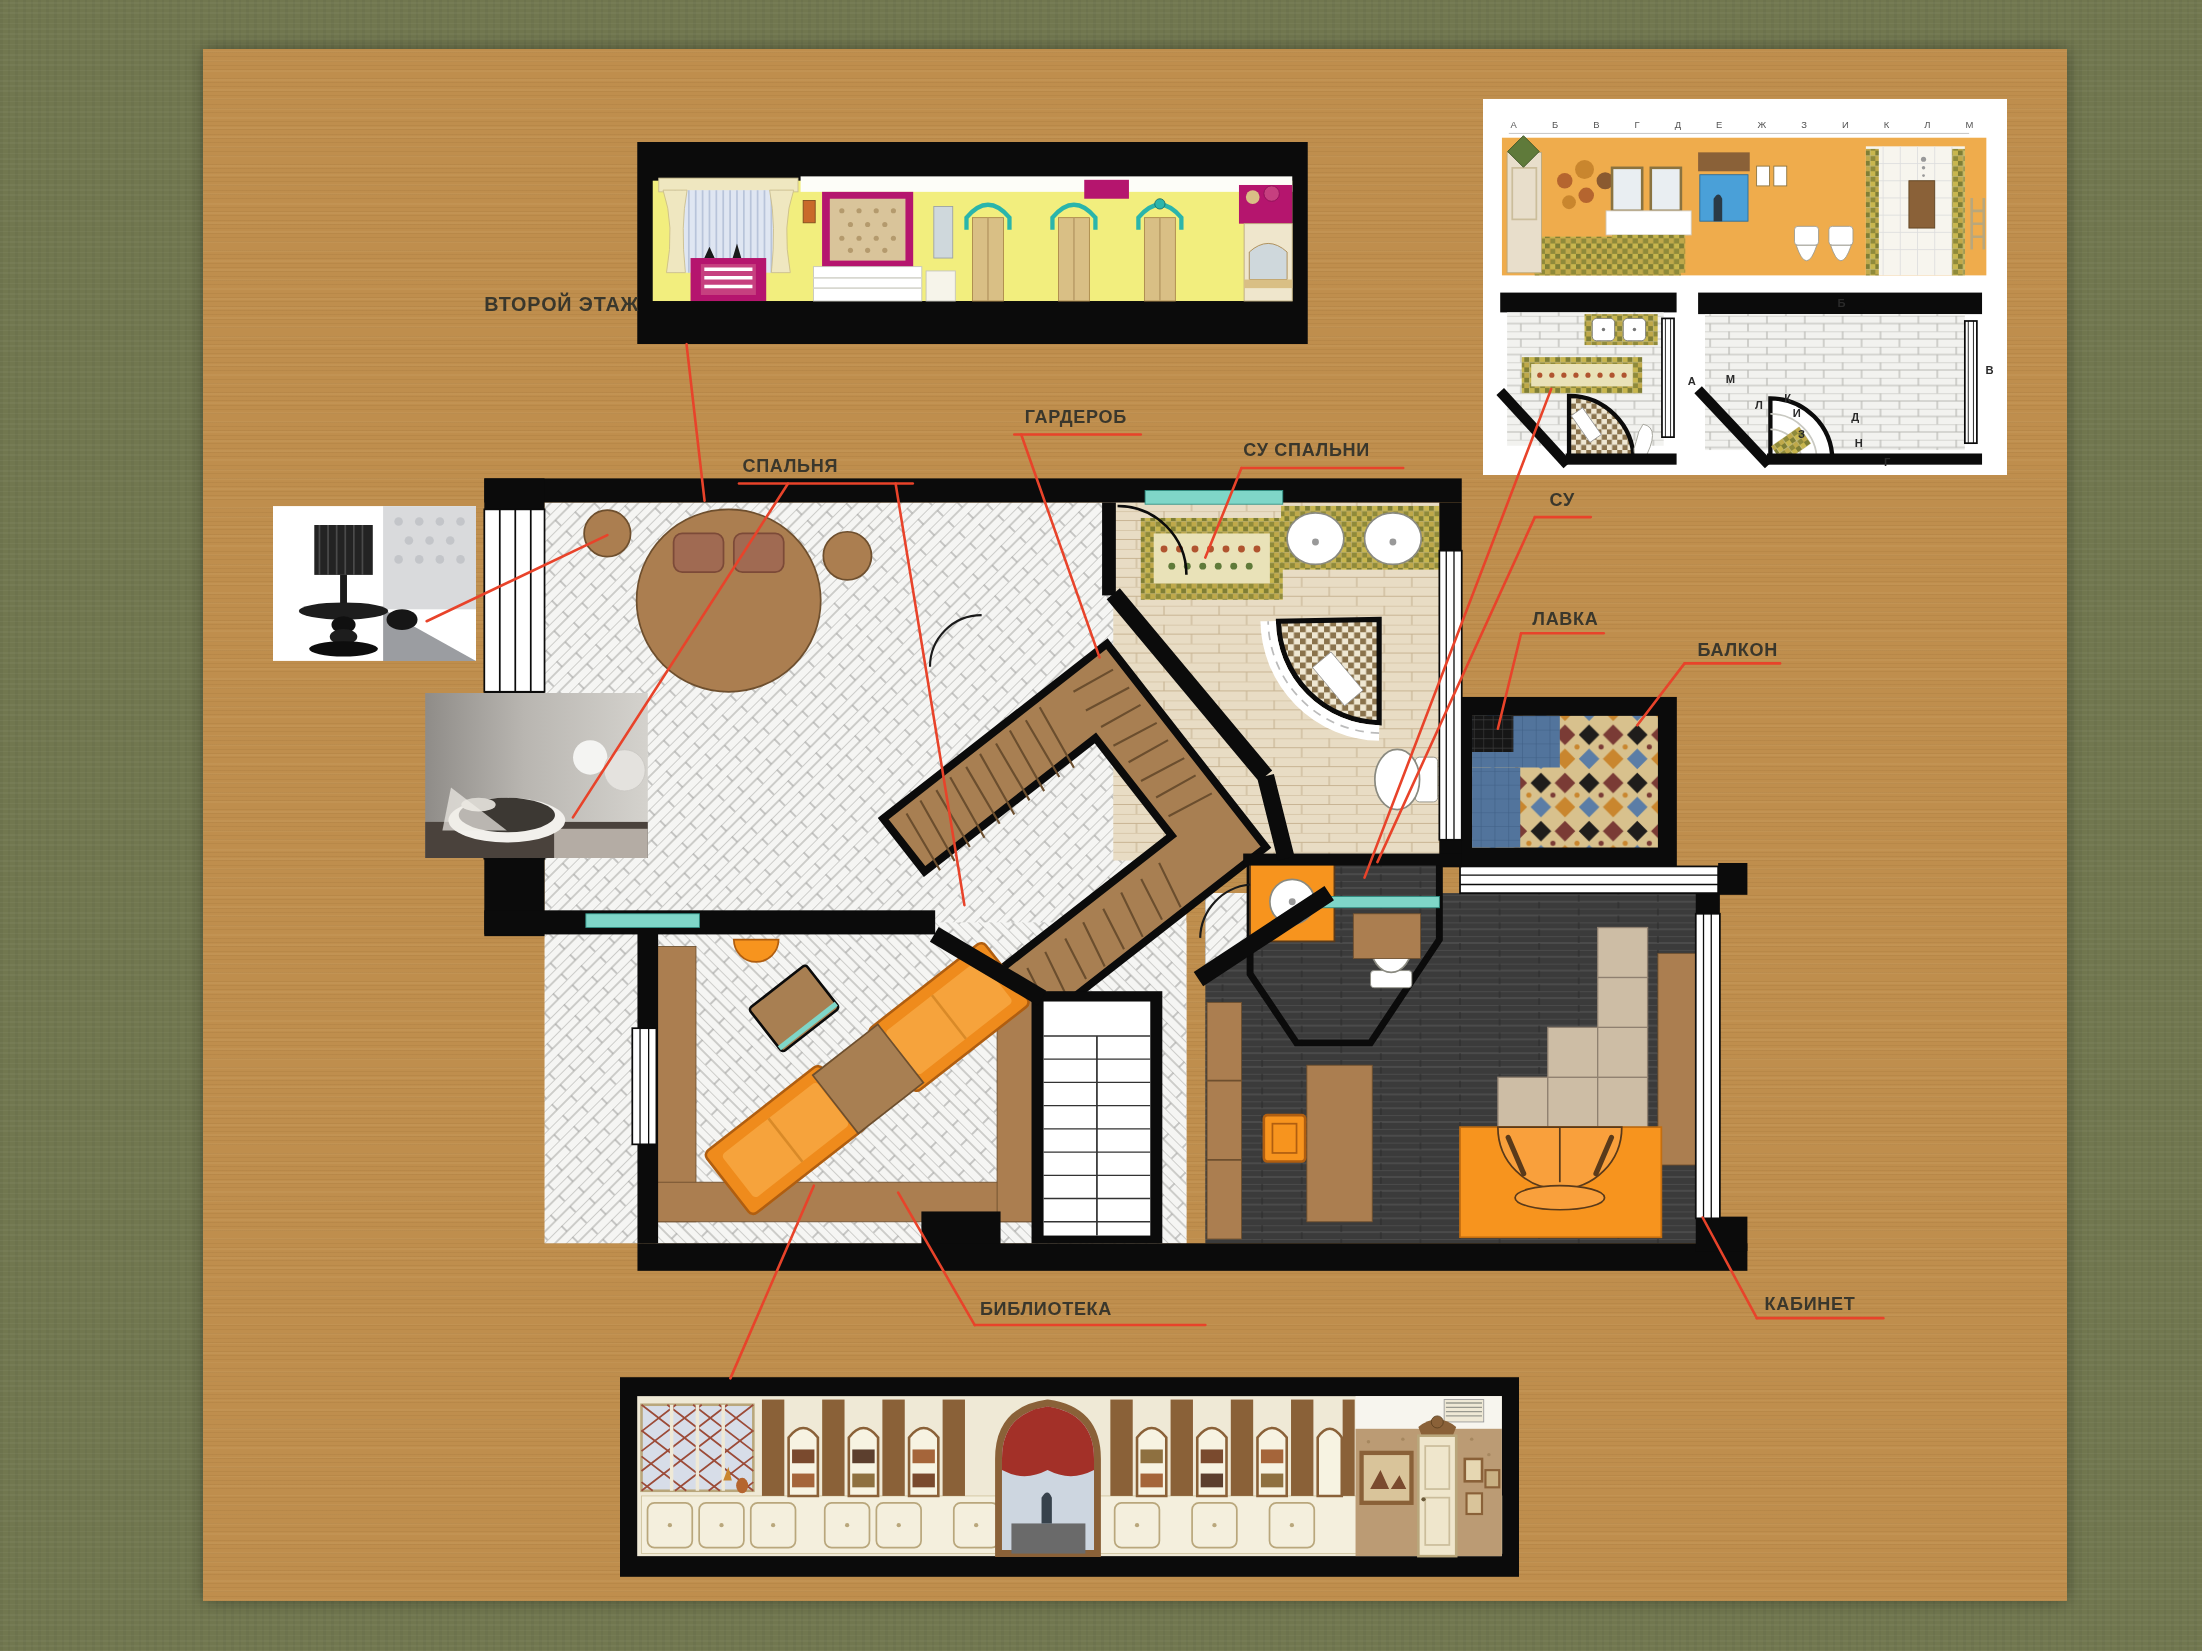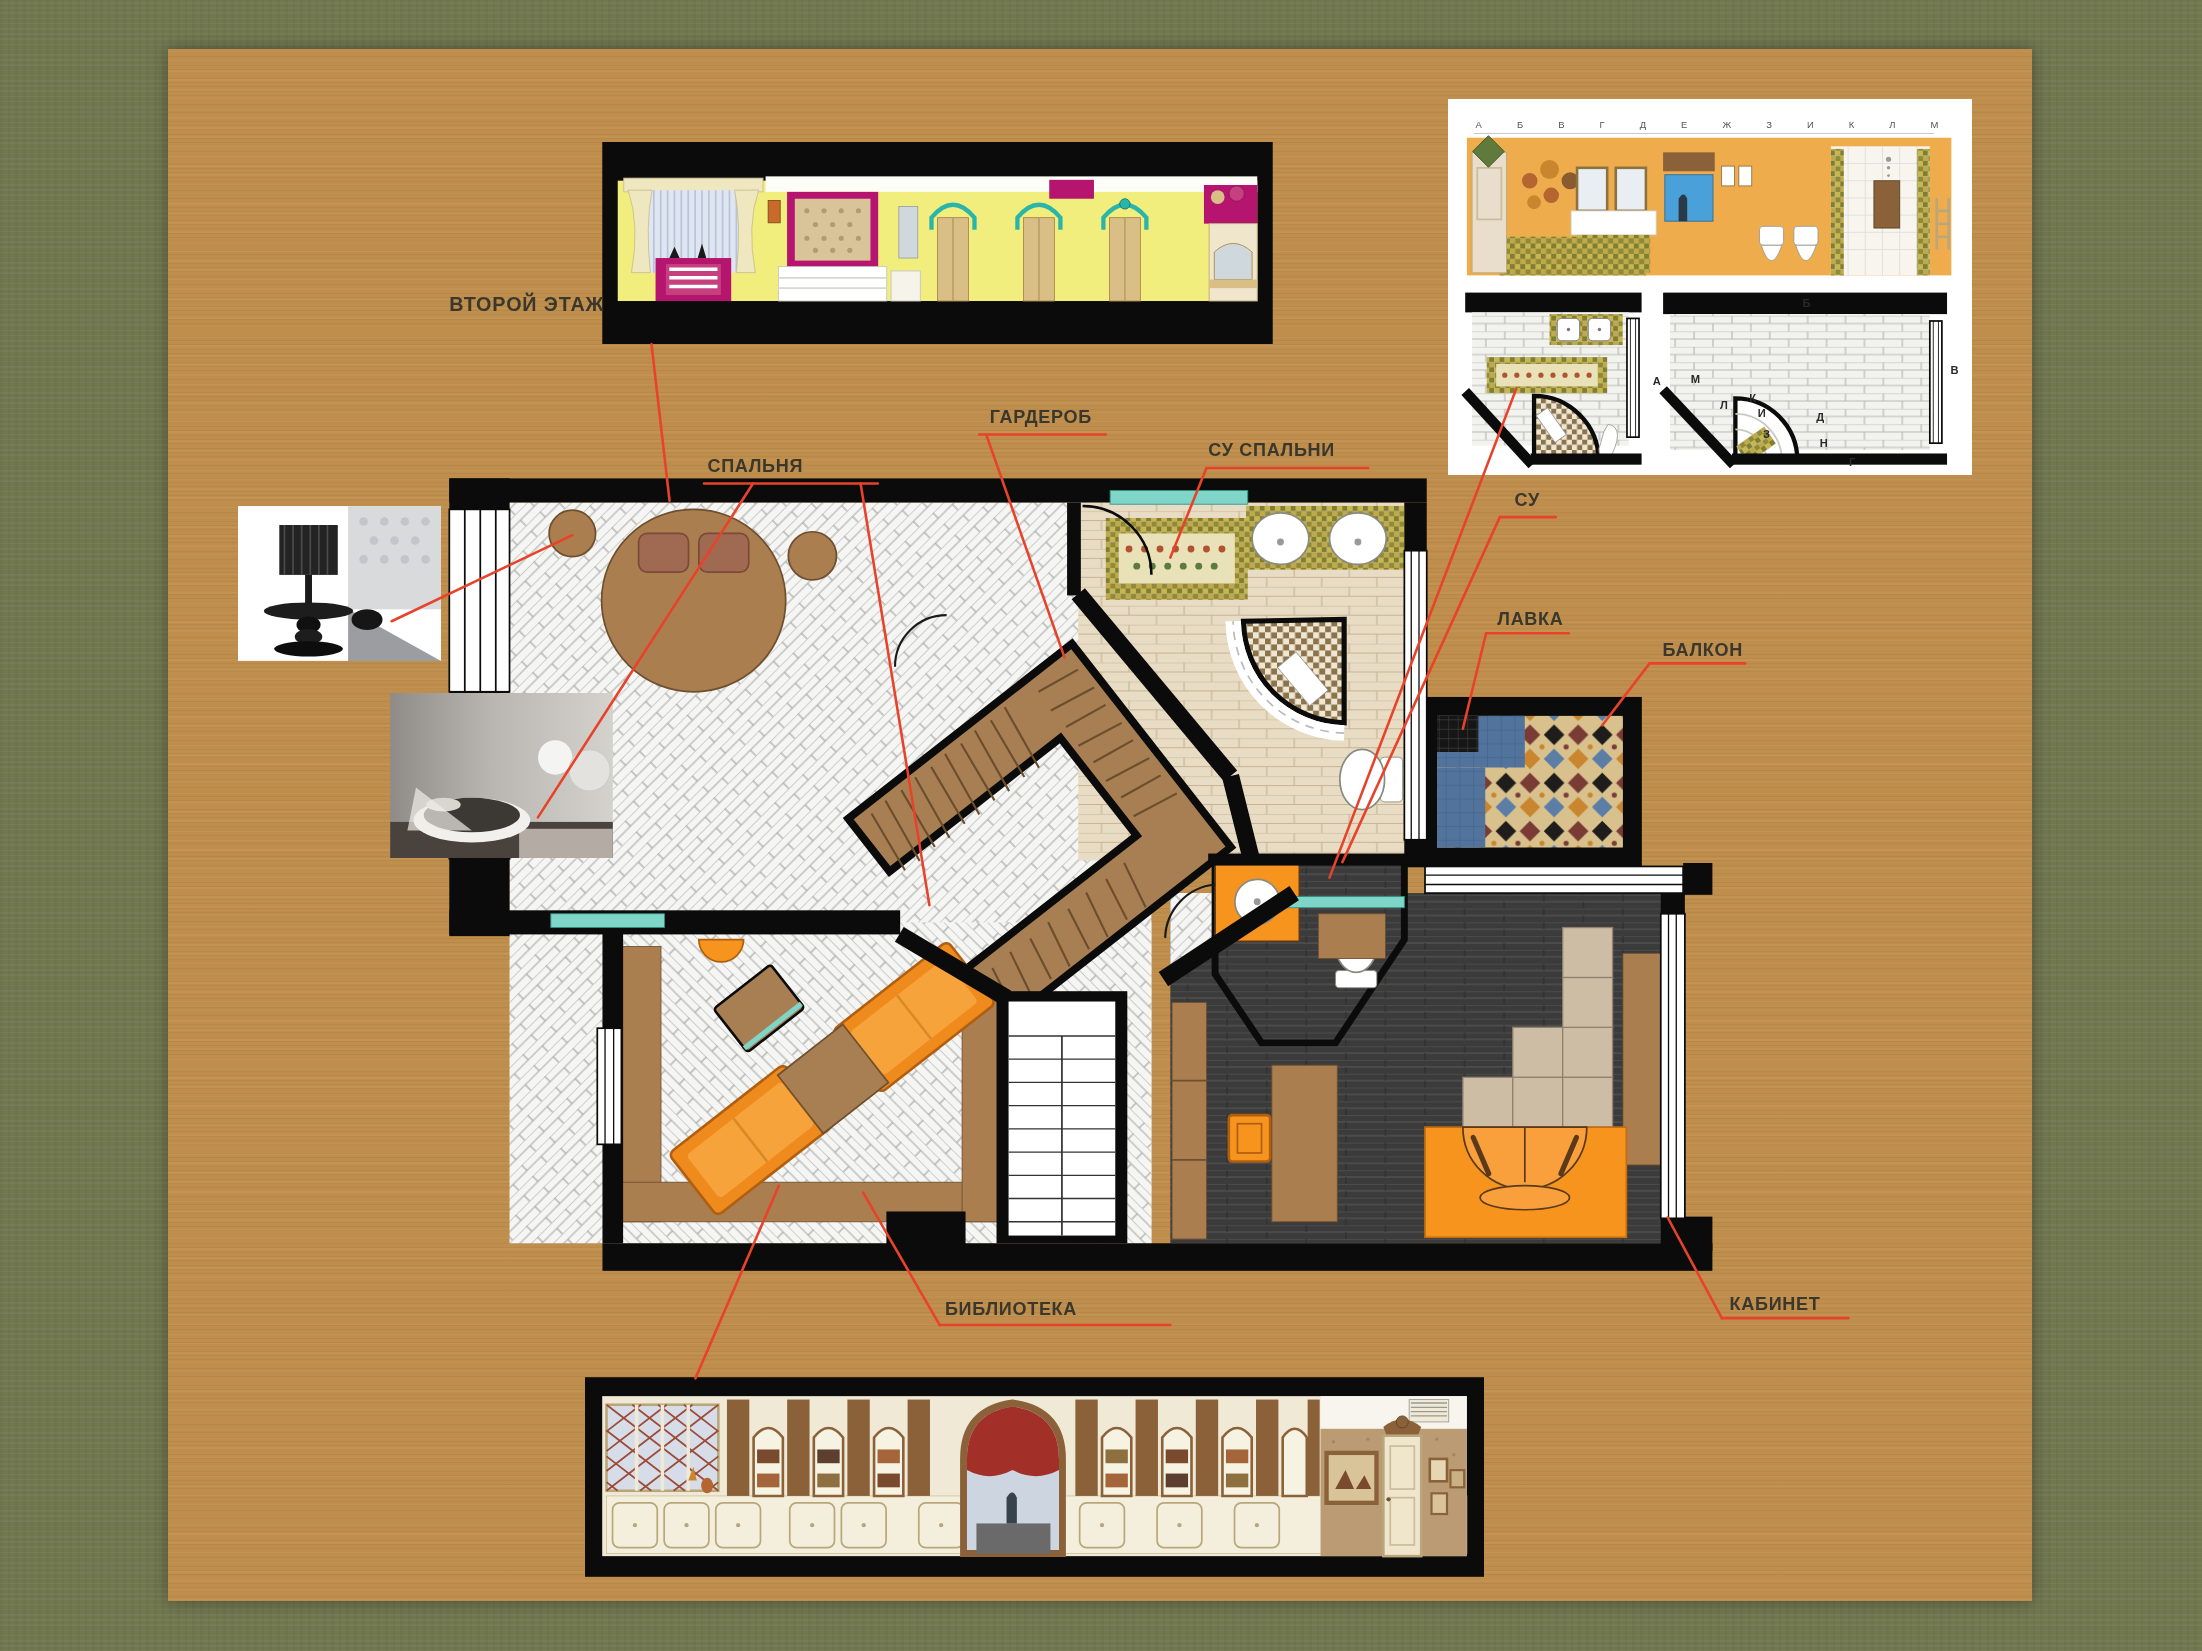--- a/index.html
+++ b/index.html
@@ -10,21 +10,21 @@
   }
   html,body{margin:0;padding:0;}
   body{
     width:2203px;height:1652px;overflow:hidden;
     background:
       repeating-linear-gradient(0deg, rgba(255,255,255,.035) 0 1.7px, transparent 1.7px 5.2px),
       repeating-linear-gradient(90deg, rgba(0,0,0,.03) 0 2.6px, transparent 2.6px 7.7px),
       var(--background);
     font-family:"Liberation Sans", sans-serif;
   }
-  .stage{position:relative;width:1963px;height:1652px;}
+  .stage{position:relative;width:1963px;height:1652px;margin-left:35px;}
   .board{
     position:absolute;left:168px;top:49px;width:1864px;height:1552px;
     background:
       repeating-linear-gradient(0deg, rgba(90,55,10,.07) 0 0.9px, transparent 0.9px 4.3px),
       repeating-linear-gradient(0deg, rgba(255,235,190,.05) 0 1.7px, transparent 1.7px 9.5px),
       var(--board);
     box-shadow:0 0 15.5px rgba(0,0,0,.35);
   }
   .abs{position:absolute;}
   svg{display:block;}

